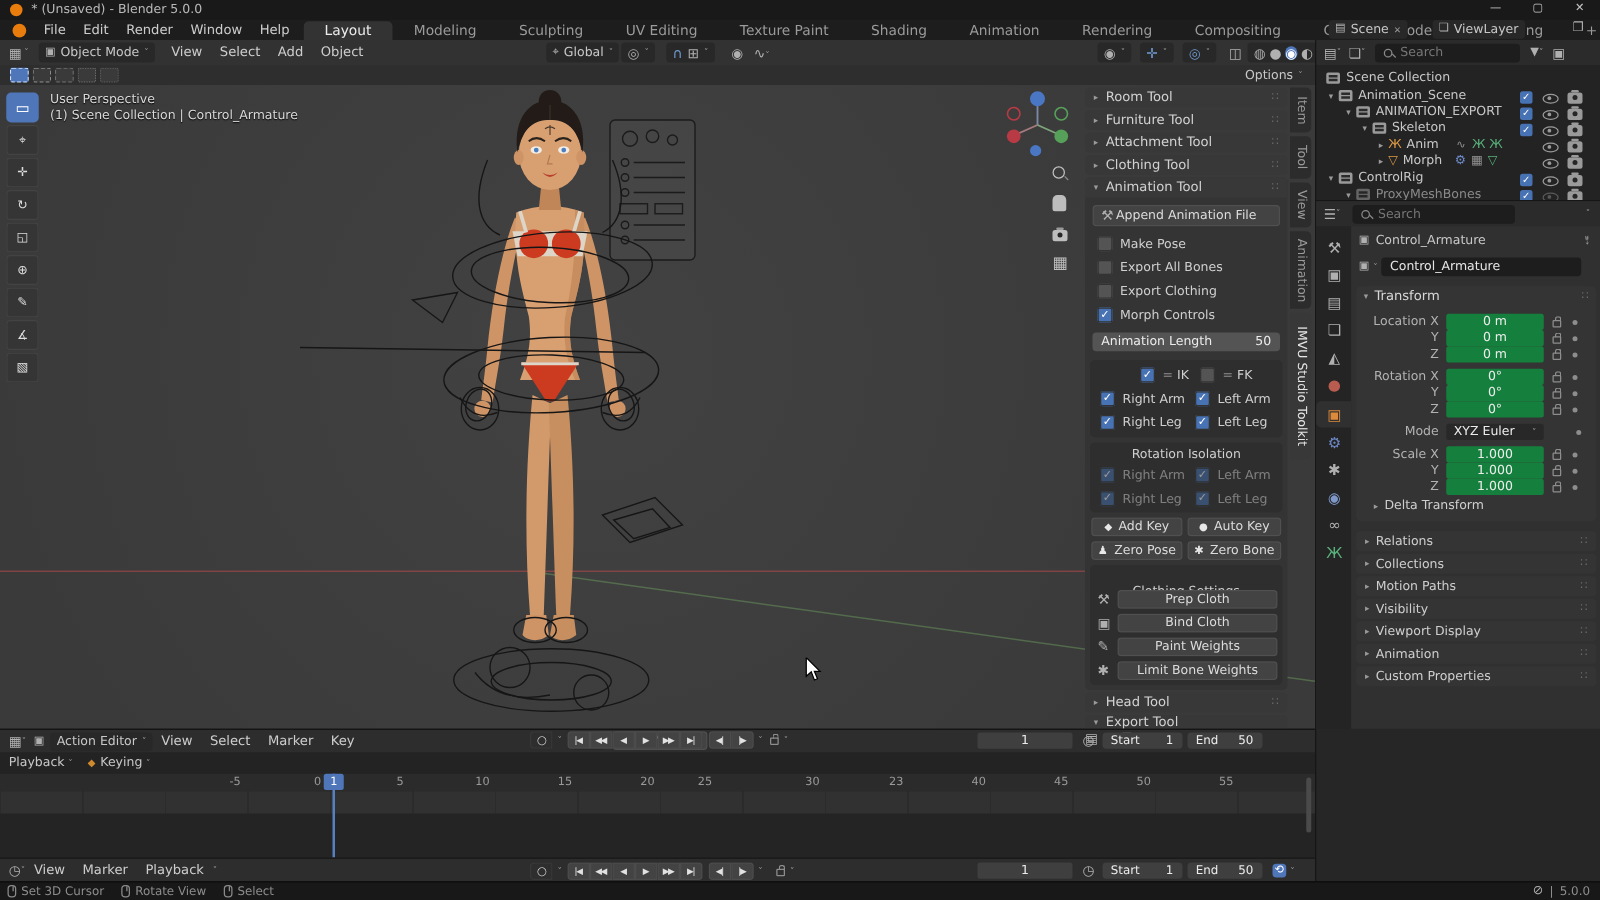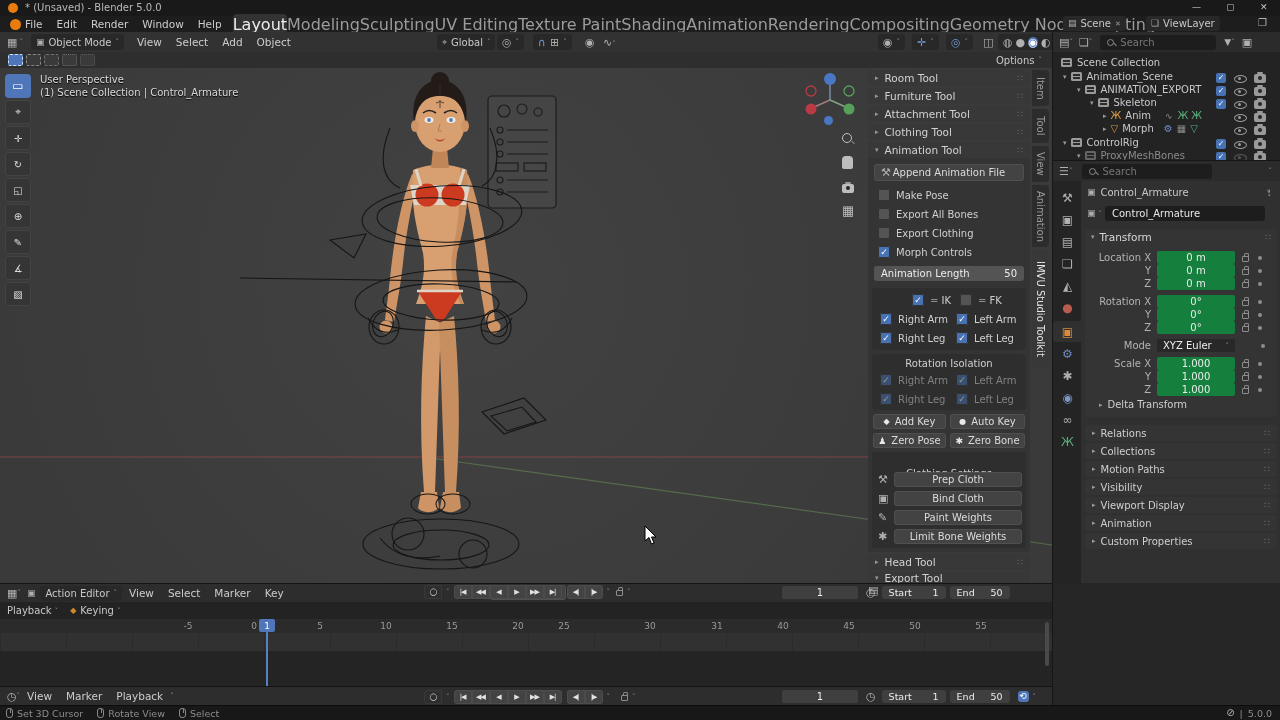--- a/index.html
+++ b/index.html
@@ -4,21 +4,21 @@
 <style>
   html,body{margin:0;padding:0;background:#111}
   *{box-sizing:border-box}
   #root{position:relative;width:1280px;height:720px;background:#1d1d1d;overflow:hidden;
         font-family:"DejaVu Sans","Liberation Sans",sans-serif;-webkit-font-smoothing:antialiased}
   .a{position:absolute}
   .f{display:flex;align-items:center}
   .t{font-size:10.5px;color:#c8c8c8;white-space:nowrap}
   .dim{color:#8f8f8f}
   .menu{padding:0 7px;font-size:10.5px;color:#cdcdcd;white-space:nowrap}
-  .ws-tab{padding:1px 0;font-size:16px;color:#9b9b9b;white-space:nowrap;border-radius:4px 4px 0 0}
+  .ws-tab{padding:1px 17px;font-size:11px;color:#9b9b9b;white-space:nowrap;border-radius:4px 4px 0 0}
   .ws-tab.on{background:#333333;color:#ececec}
   .pill{background:#282828;border-radius:3px;display:flex;align-items:center;gap:4px;padding:0 5px;height:16px}
   .chev{font-size:7px;color:#9a9a9a}
   .ico{font-size:11px;color:#b0b0b0;line-height:1}
   .blueico{color:#6f9bd1}
   
   .btn{background:#434343;border-radius:3px;color:#dcdcdc;font-size:10px;display:flex;align-items:center;
        justify-content:center;box-shadow:inset 0 0 0 1px rgba(255,255,255,.07);white-space:nowrap}
   .sld{background:#545454;border-radius:3px;color:#ececec;font-size:10px;display:flex;align-items:center;
        justify-content:space-between;padding:0 7px}
@@ -79,21 +79,21 @@
   <div class="a f" style="left:0;top:0;width:1280px;height:16px;background:#191919">
     <span class="a" style="left:8px;top:3px;width:10px;height:10px;border-radius:50%;background:#e87d0d"></span>
     <span class="a" style="left:25px;top:2px;font-size:10px;color:#b9b9b9;white-space:nowrap">* (Unsaved) - Blender 5.0.0</span>
     <span class="a" style="left:1192px;top:2px;font-size:9px;color:#c3c3c3">—</span>
     <span class="a" style="left:1226px;top:2px;font-size:9px;color:#c3c3c3">▢</span>
     <span class="a" style="left:1260px;top:2px;font-size:9px;color:#c3c3c3">✕</span>
   </div>
 
   <div class="a f" style="left:0;top:16px;width:1280px;height:16px;background:#1d1d1d">
     <span class="a" style="left:10px;top:3px;width:11px;height:11px;border-radius:50%;background:#e87d0d"></span>
-    <div class="f" style="margin-left:18px">
+    <div class="f" style="margin-left:28px">
       <span class="menu">File</span>
       <span class="menu">Edit</span>
       <span class="menu">Render</span>
       <span class="menu">Window</span>
       <span class="menu">Help</span>
     </div>
     <div class="f" style="margin-left:4px">
       <span class="ws-tab on">Layout</span>
       <span class="ws-tab">Modeling</span>
       <span class="ws-tab">Sculpting</span>
@@ -806,21 +806,21 @@
 
     <div class="a" style="left:0;top:35px;width:1052px;height:14px;background:#2b2b2b">
       <span class="rn" style="left:188px">-5</span>
       <span class="rn" style="left:254px">0</span>
       <span class="rn" style="left:320px">5</span>
       <span class="rn" style="left:386px">10</span>
       <span class="rn" style="left:452px">15</span>
       <span class="rn" style="left:518px">20</span>
       <span class="rn" style="left:564px">25</span>
       <span class="rn" style="left:650px">30</span>
-      <span class="rn" style="left:717px">31</span>
+      <span class="rn" style="left:717px">23</span>
       <span class="rn" style="left:783px">40</span>
       <span class="rn" style="left:849px">45</span>
       <span class="rn" style="left:915px">50</span>
       <span class="rn" style="left:981px">55</span>
     </div>
 
     <div class="a" style="left:0;top:49px;width:1052px;height:18px;background:#313131;background-image:repeating-linear-gradient(90deg,rgba(0,0,0,.13) 0 1px,transparent 1px 66px)"></div>
     <div class="a" style="left:0;top:67px;width:1052px;height:36px;background:#242424"></div>
 
     <div class="a" style="left:266px;top:35px;width:2px;height:68px;background:#5680c2"></div>

